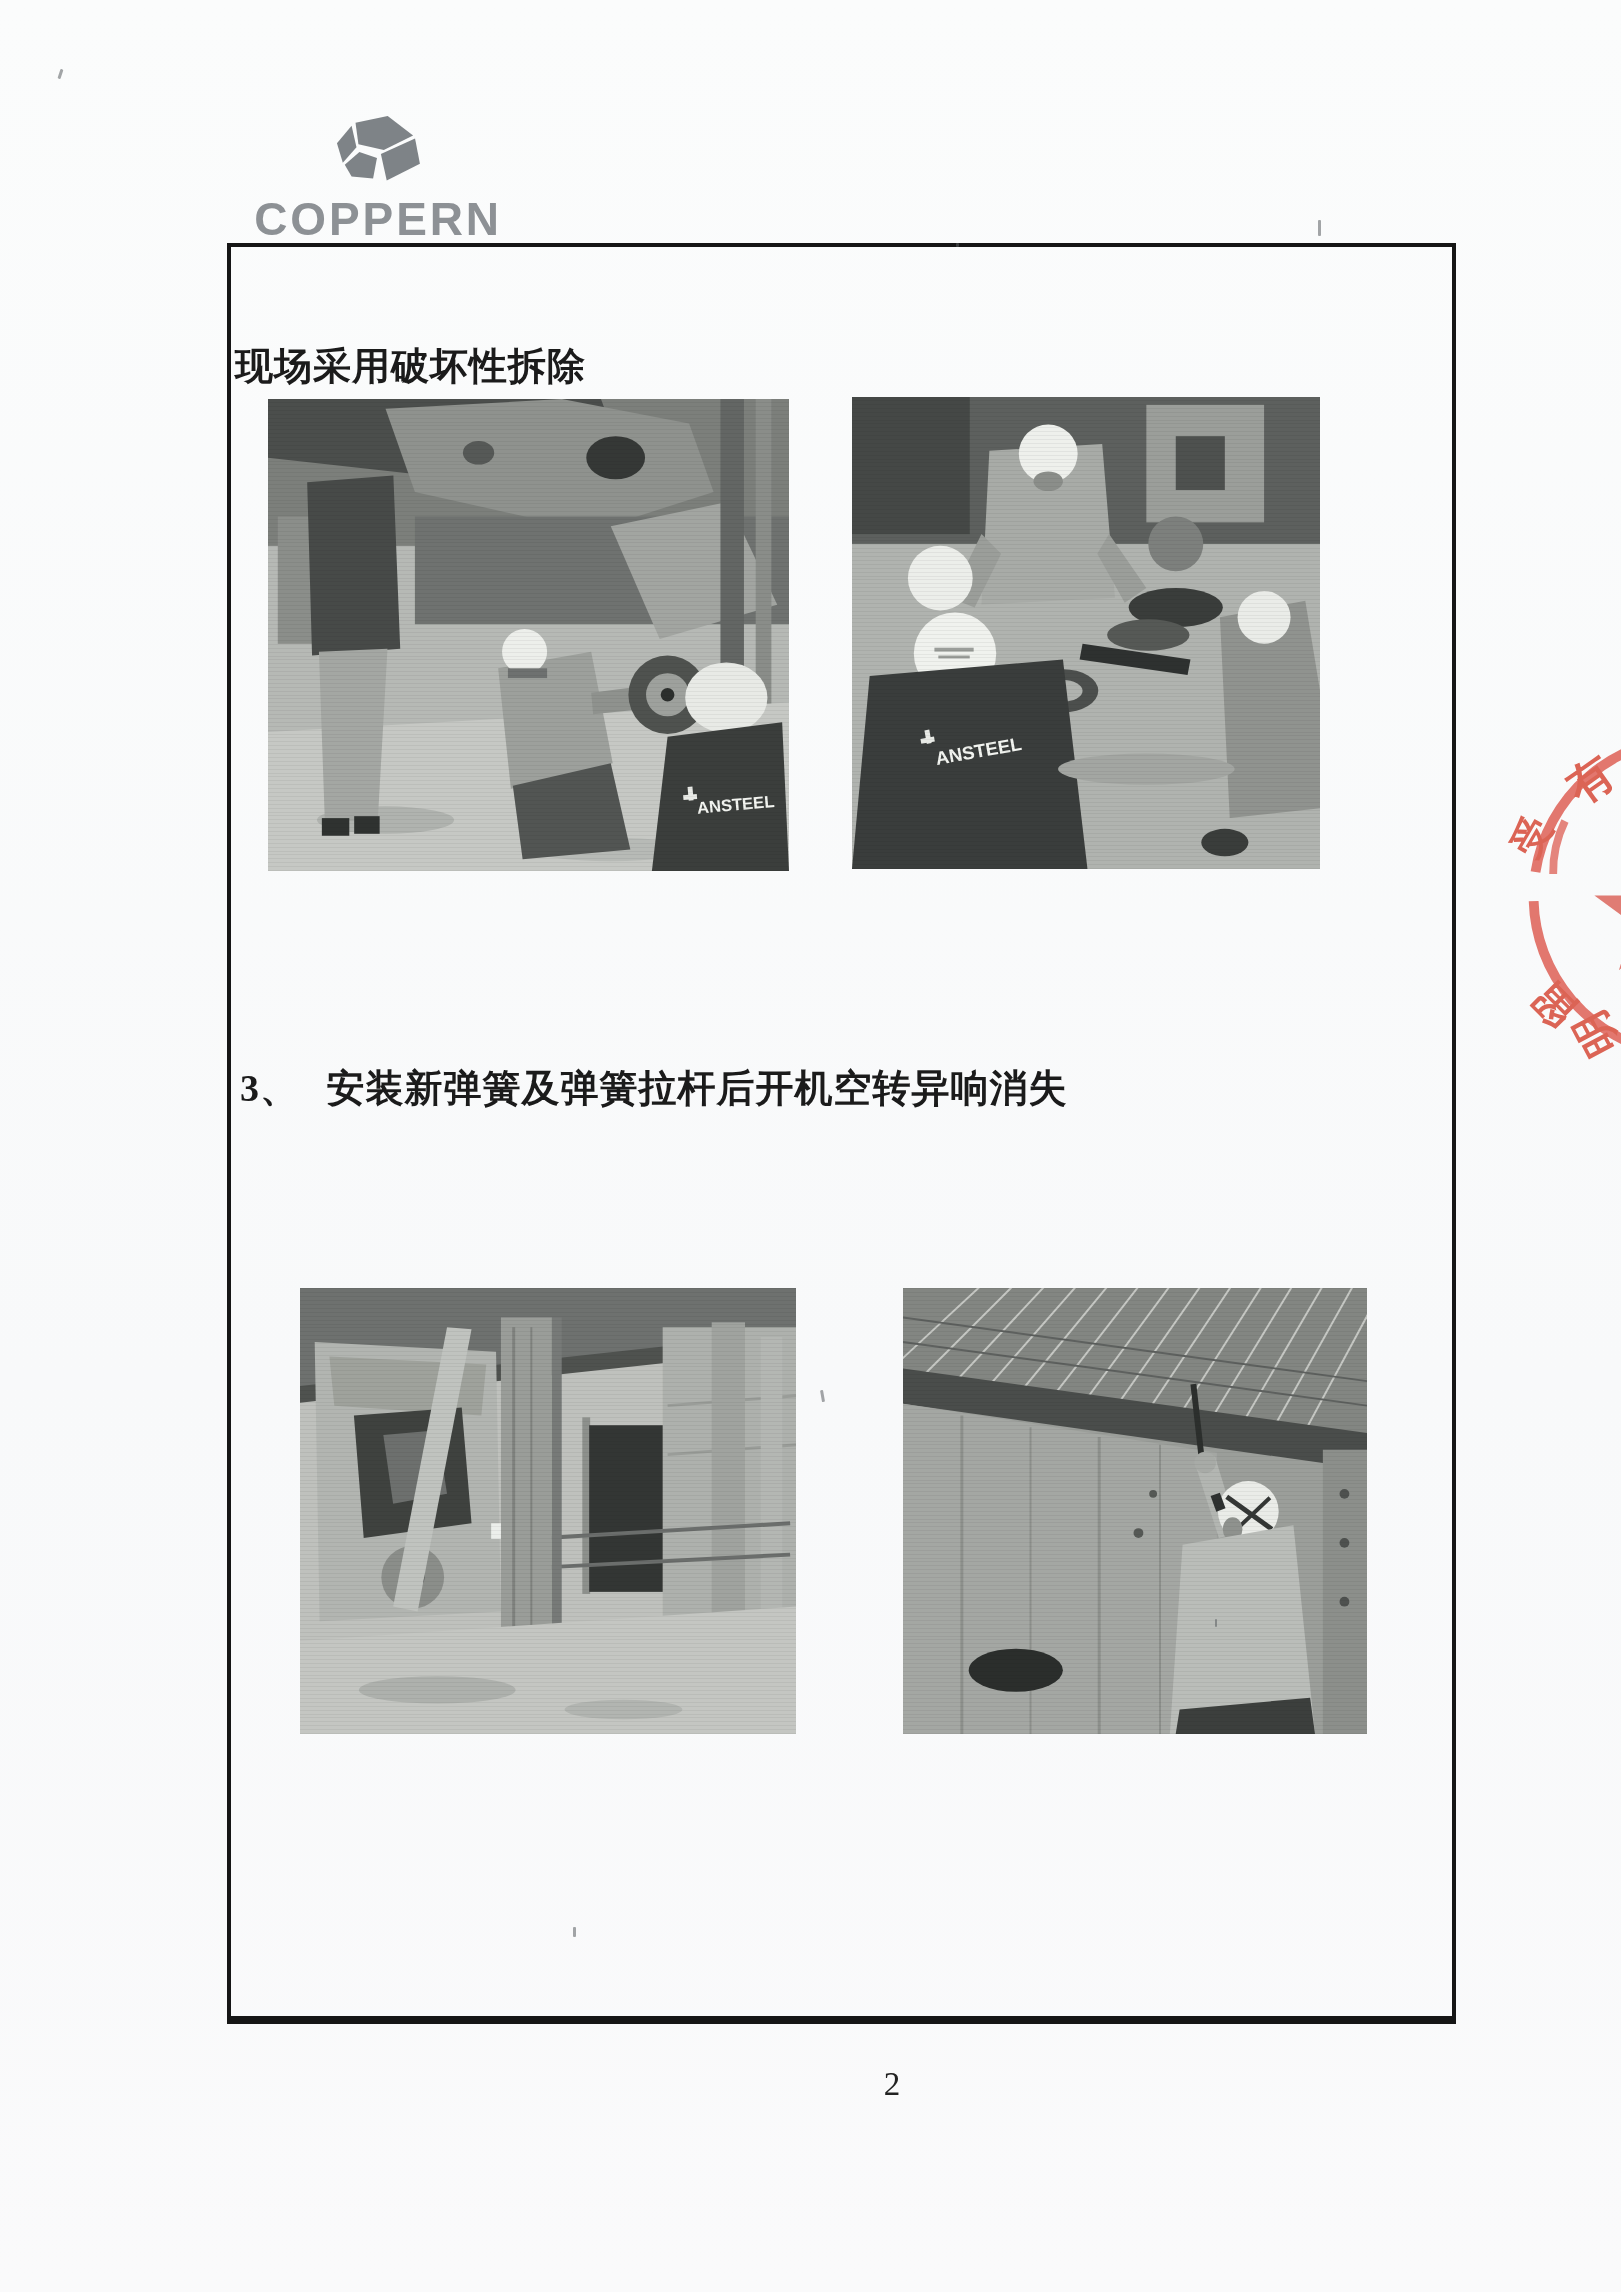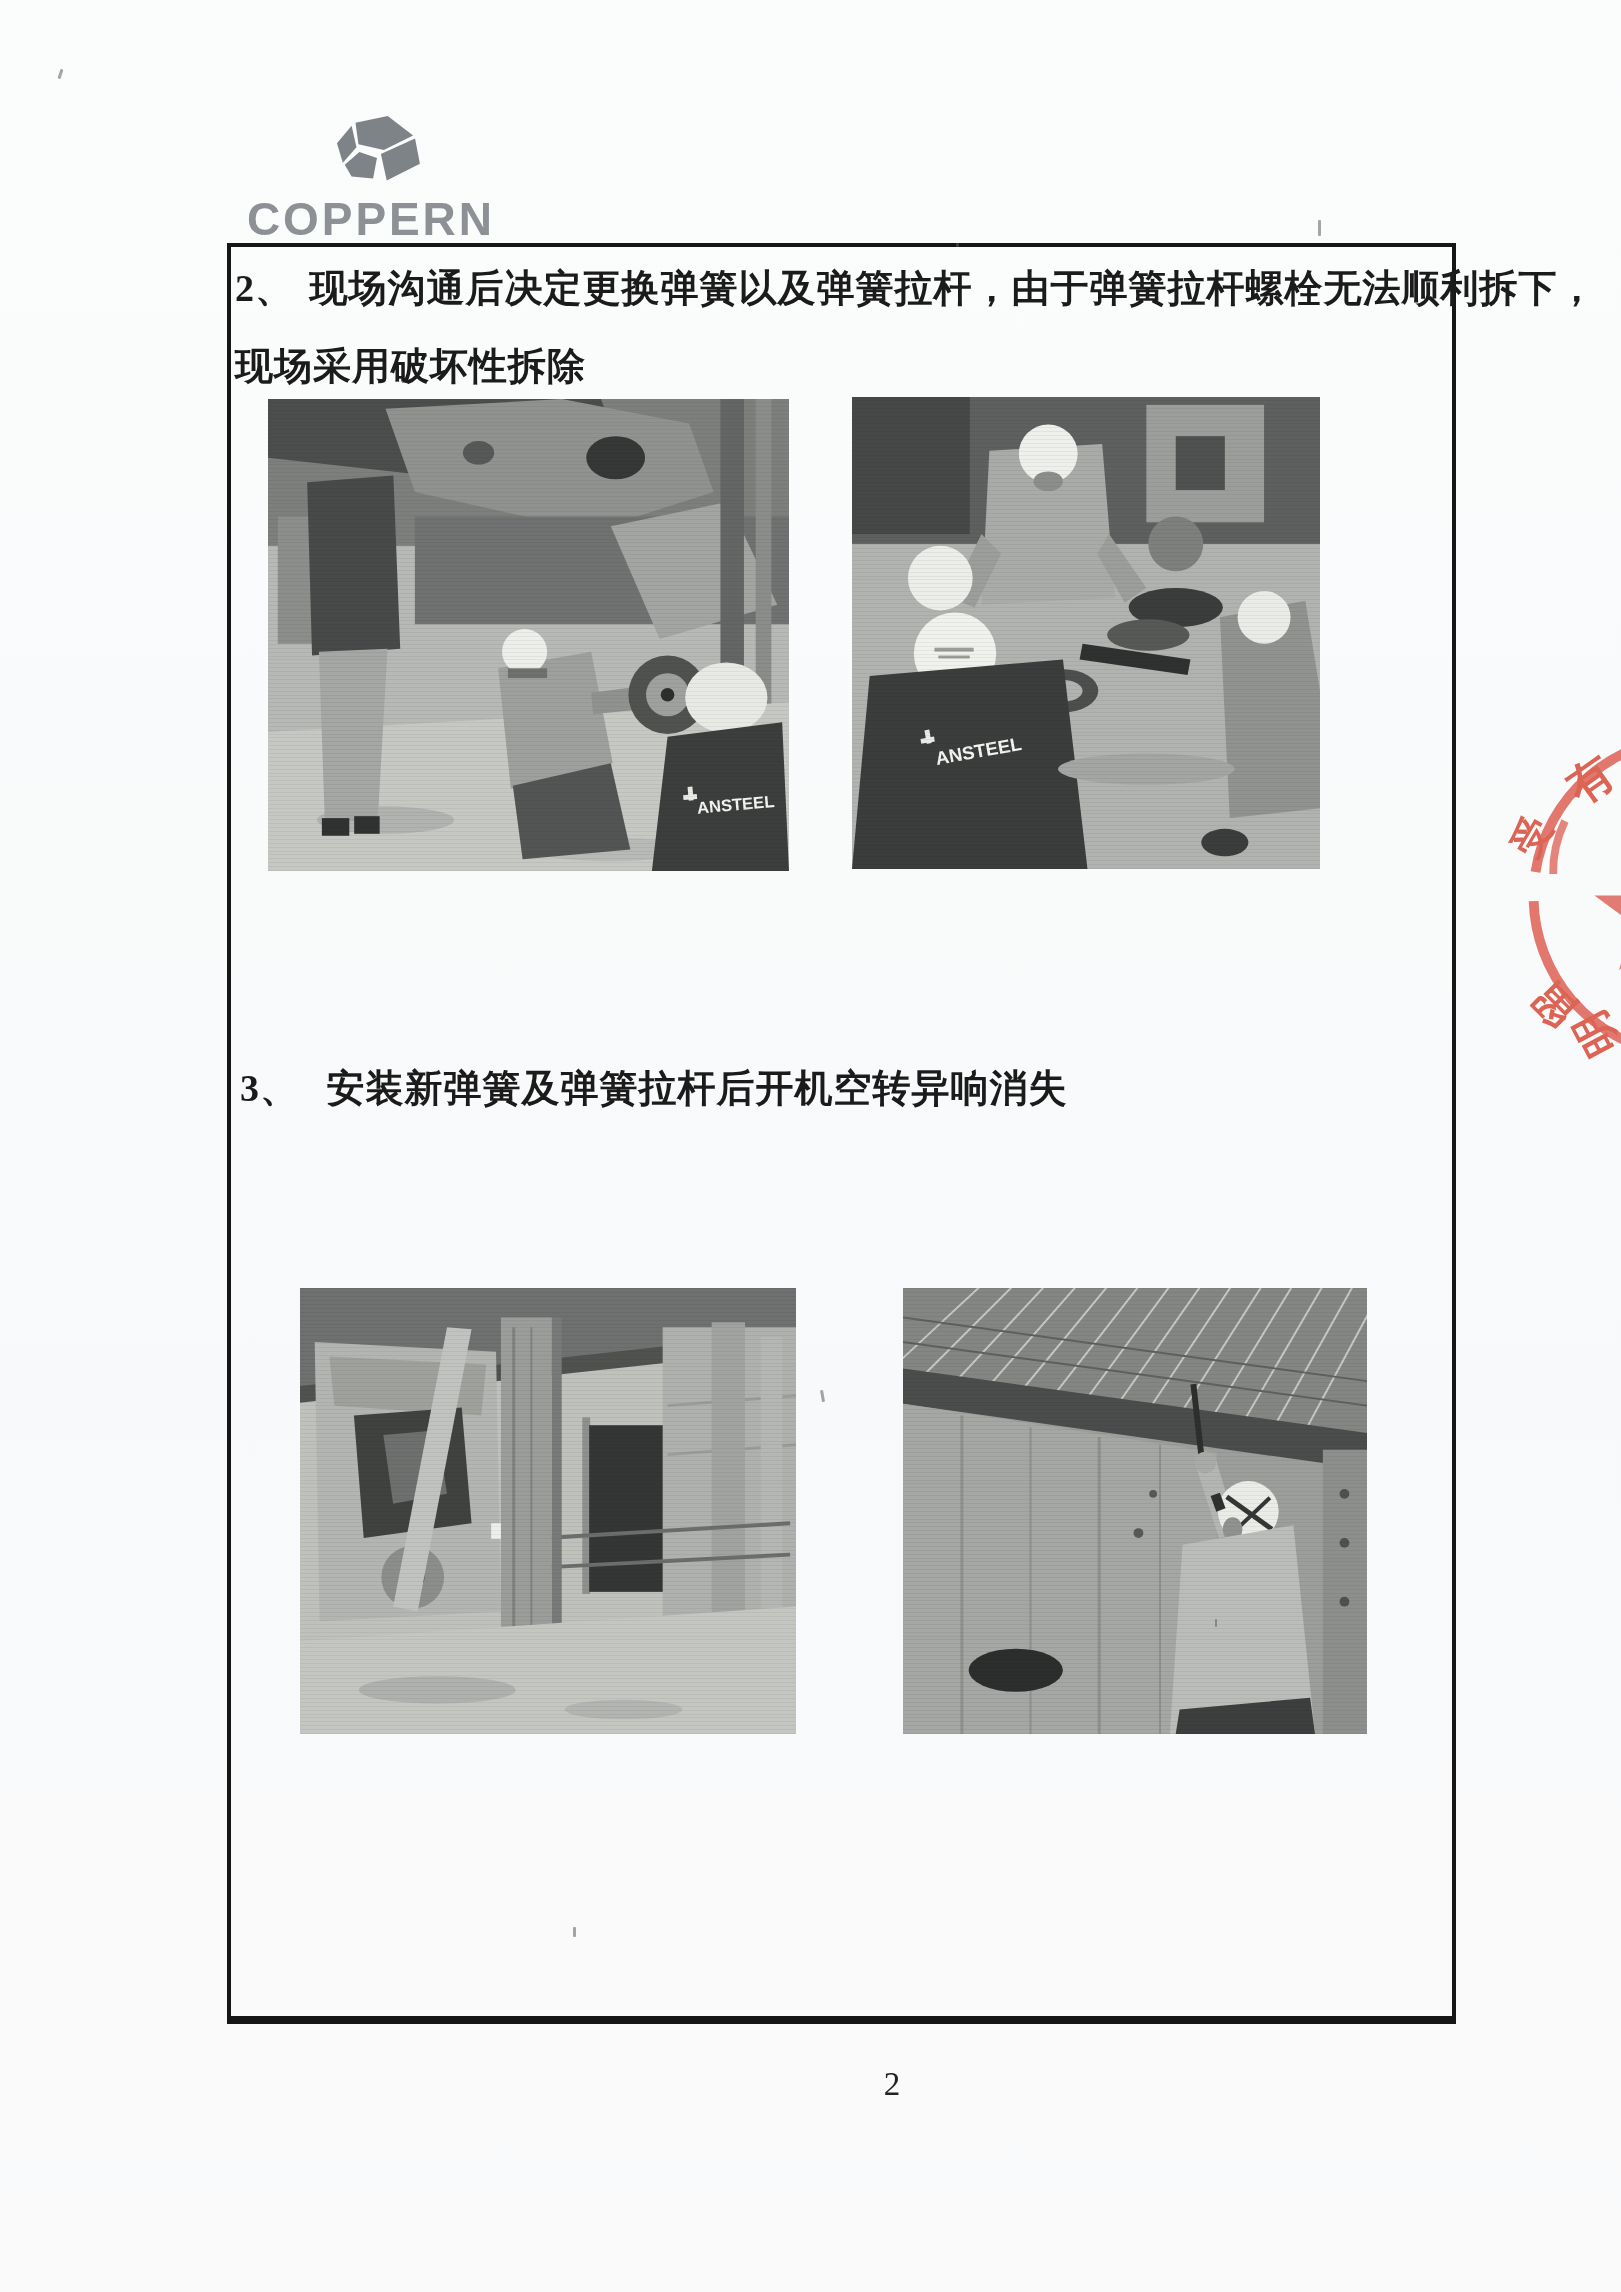--- a/index.html
+++ b/index.html
@@ -11,21 +11,21 @@
     overflow:hidden;
     font-family:"Liberation Serif", serif;
     color:#1b1b1b;
   }
   
   .logo-icon{position:absolute;left:325px;top:114px;width:102px;height:82px;}
   .brand-wordmark{
     position:absolute;left:247px;top:192px;width:255px;
     font-family:"Liberation Sans", sans-serif;
     font-size:46px;font-weight:700;letter-spacing:2.9px;
-    color:#8d9195;text-align:left;
+    color:#8d9195;text-align:right;
   }
   
   .content-box{
     position:absolute;left:227px;top:243px;
     width:1221px;height:1769px;
     border:4.9px solid #161616;
     border-bottom-width:8.8px;
     background:transparent;
   }
   .para{position:absolute;font-weight:700;font-size:38px;letter-spacing:1px;line-height:63px;white-space:nowrap;}
@@ -73,23 +73,20 @@
   <svg class="logo-icon" viewBox="0 0 104 84">
     <polygon points="12,30 27,12 32,34 18,50" fill="#7e8387"></polygon>
     <polygon points="31,9 64,2 90,22 60,37 34,31" fill="#7e8387"></polygon>
     <polygon points="20,52 35,39 53,45 49,66 27,64" fill="#7e8387"></polygon>
     <polygon points="57,41 92,25 97,51 63,68" fill="#7e8387"></polygon>
   </svg>
   <div class="brand-wordmark">COPPERN</div>
 
   <div class="content-box">
 
-    <div class="para sec2">
-      <span class="marker">2、</span><span>现场沟通后决定更换弹簧以及弹簧拉杆，由于弹簧拉杆螺栓无法顺利拆下，</span>
-    </div>
     <div class="sec2-l2">现场采用破坏性拆除</div>
 
     <div class="photo photo-1">
       <svg viewBox="0 0 532 482" preserveAspectRatio="none">
         <rect width="532" height="482" fill="#b6b9b5"></rect>
         <rect x="0" y="0" width="532" height="150" fill="#7c7f7b"></rect>
         <polygon points="0,0 340,0 360,55 180,80 0,60" fill="#4b4e4c"></polygon>
         <polygon points="120,10 300,0 430,25 455,95 330,135 150,95" fill="#8f928e"></polygon>
         <ellipse cx="355" cy="60" rx="30" ry="22" fill="#353836"></ellipse>
         <ellipse cx="215" cy="55" rx="16" ry="12" fill="#565957"></ellipse>

